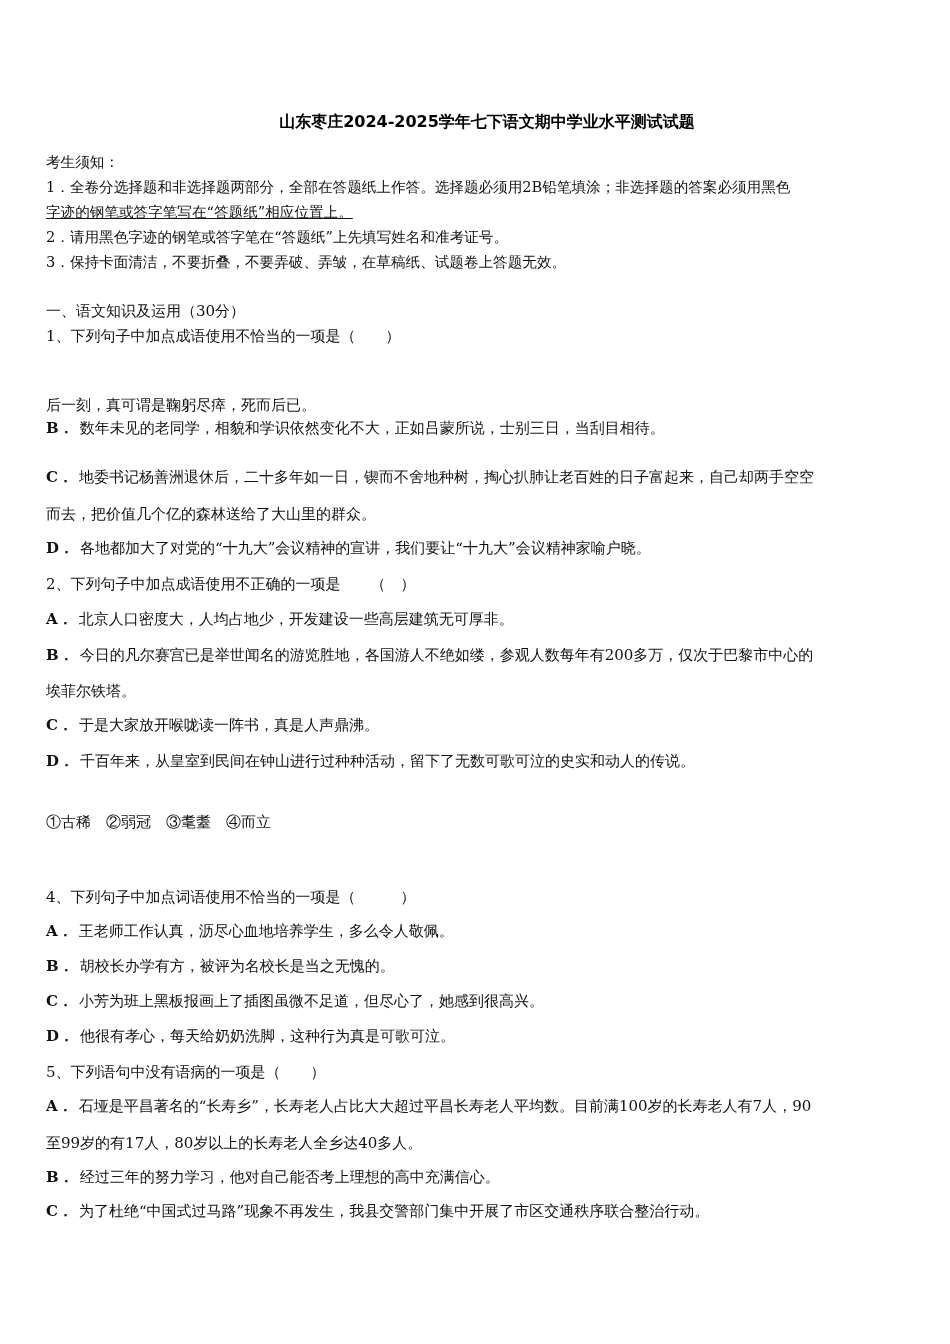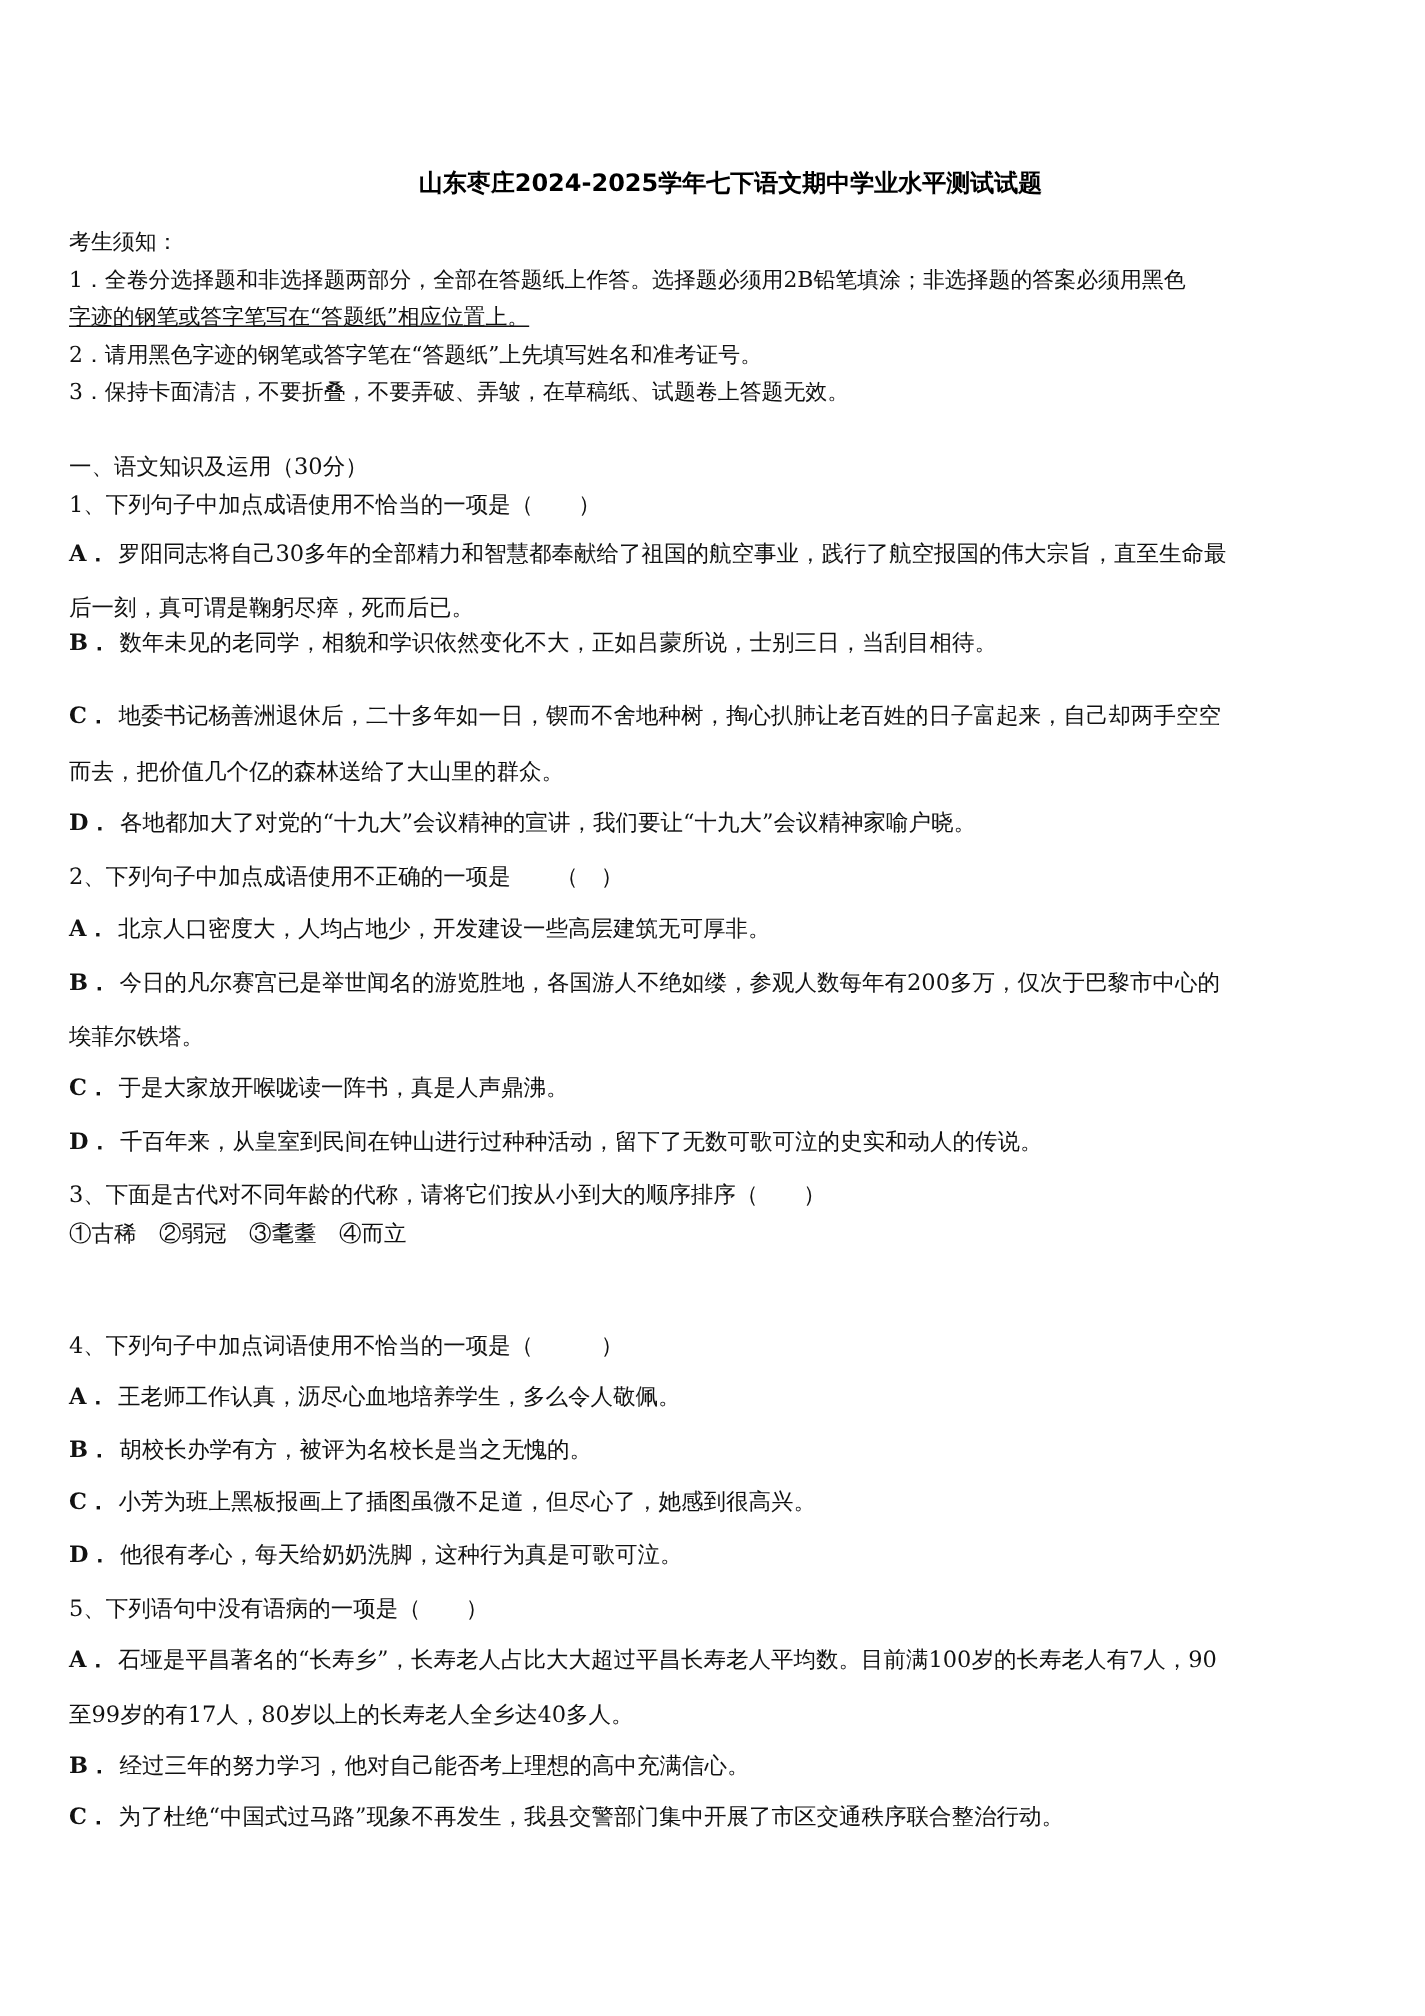--- a/index.html
+++ b/index.html
@@ -57,23 +57,20 @@
 
   <div class="line notice" style="top:152px;">考生须知：</div>
   <div class="line notice" style="top:177px;">1．全卷分选择题和非选择题两部分，全部在答题纸上作答。选择题必须用2B铅笔填涂；非选择题的答案必须用黑色</div>
   <div class="line notice" style="top:202px;text-decoration:underline;">字迹的钢笔或答字笔写在“答题纸”相应位置上。</div>
   <div class="line notice" style="top:227px;">2．请用黑色字迹的钢笔或答字笔在“答题纸”上先填写姓名和准考证号。</div>
   <div class="line notice" style="top:252px;">3．保持卡面清洁，不要折叠，不要弄破、弄皱，在草稿纸、试题卷上答题无效。</div>
 
   <div class="line" style="top:301px;">一、语文知识及运用（30分）</div>
 
   <div class="line" style="top:326px;">1、下列句子中加点成语使用不恰当的一项是（　　）</div>
-  <div class="line" style="top:359px;">
-    <span class="opt-label">A．</span><span>罗阳同志将自己30多年的全部精力和智慧都奉献给了祖国的航空事业，践行了航空报国的伟大宗旨，直至生命最</span>
-  </div>
   <div class="line" style="top:395px;">后一刻，真可谓是鞠躬尽瘁，死而后已。</div>
   <div class="line" style="top:418px;">
     <span class="opt-label">B．</span><span>数年未见的老同学，相貌和学识依然变化不大，正如吕蒙所说，士别三日，当刮目相待。</span>
   </div>
   <div class="line" style="top:467px;">
     <span class="opt-label">C．</span><span>地委书记杨善洲退休后，二十多年如一日，锲而不舍地种树，掏心扒肺让老百姓的日子富起来，自己却两手空空</span>
   </div>
   <div class="line" style="top:504px;">而去，把价值几个亿的森林送给了大山里的群众。</div>
   <div class="line" style="top:538px;">
     <span class="opt-label">D．</span><span>各地都加大了对党的“十九大”会议精神的宣讲，我们要让“十九大”会议精神家喻户晓。</span>
@@ -87,21 +84,20 @@
     <span class="opt-label">B．</span><span>今日的凡尔赛宫已是举世闻名的游览胜地，各国游人不绝如缕，参观人数每年有200多万，仅次于巴黎市中心的</span>
   </div>
   <div class="line" style="top:681px;">埃菲尔铁塔。</div>
   <div class="line" style="top:715px;">
     <span class="opt-label">C．</span><span>于是大家放开喉咙读一阵书，真是人声鼎沸。</span>
   </div>
   <div class="line" style="top:751px;">
     <span class="opt-label">D．</span><span>千百年来，从皇室到民间在钟山进行过种种活动，留下了无数可歌可泣的史实和动人的传说。</span>
   </div>
 
-  <div class="line" style="top:786px;">3、下面是古代对不同年龄的代称，请将它们按从小到大的顺序排序（　　）</div>
   <div class="line" style="top:812px;">①古稀　②弱冠　③耄耋　④而立</div>
 
   <div class="line" style="top:887px;">4、下列句子中加点词语使用不恰当的一项是（　　　）</div>
   <div class="line" style="top:921px;">
     <span class="opt-label">A．</span><span>王老师工作认真，沥尽心血地培养学生，多么令人敬佩。</span>
   </div>
   <div class="line" style="top:956px;">
     <span class="opt-label">B．</span><span>胡校长办学有方，被评为名校长是当之无愧的。</span>
   </div>
   <div class="line" style="top:991px;">

